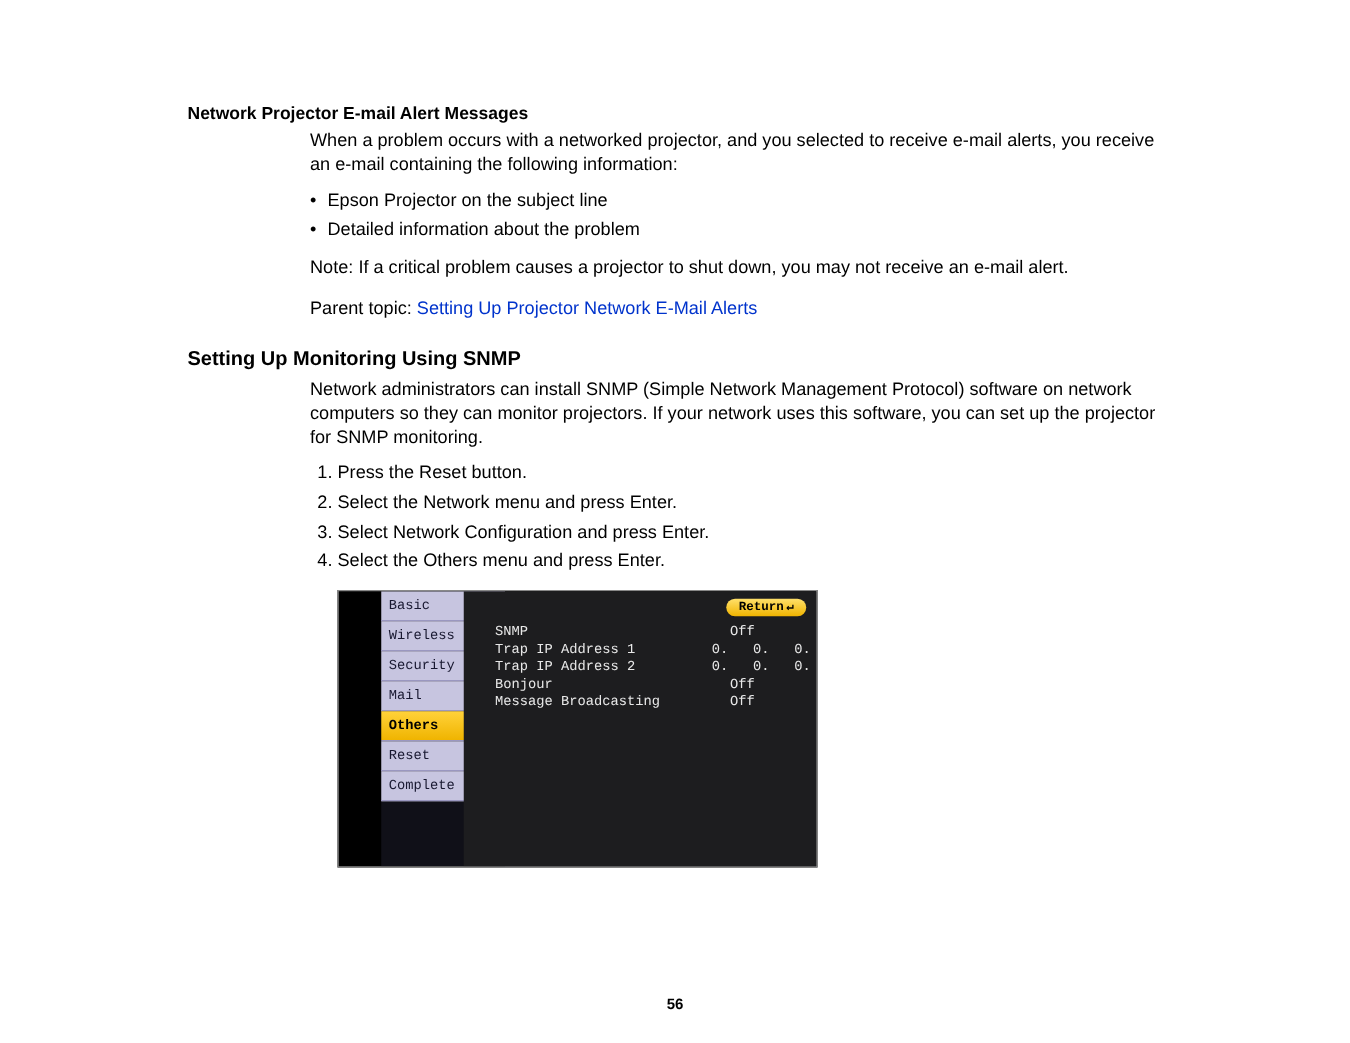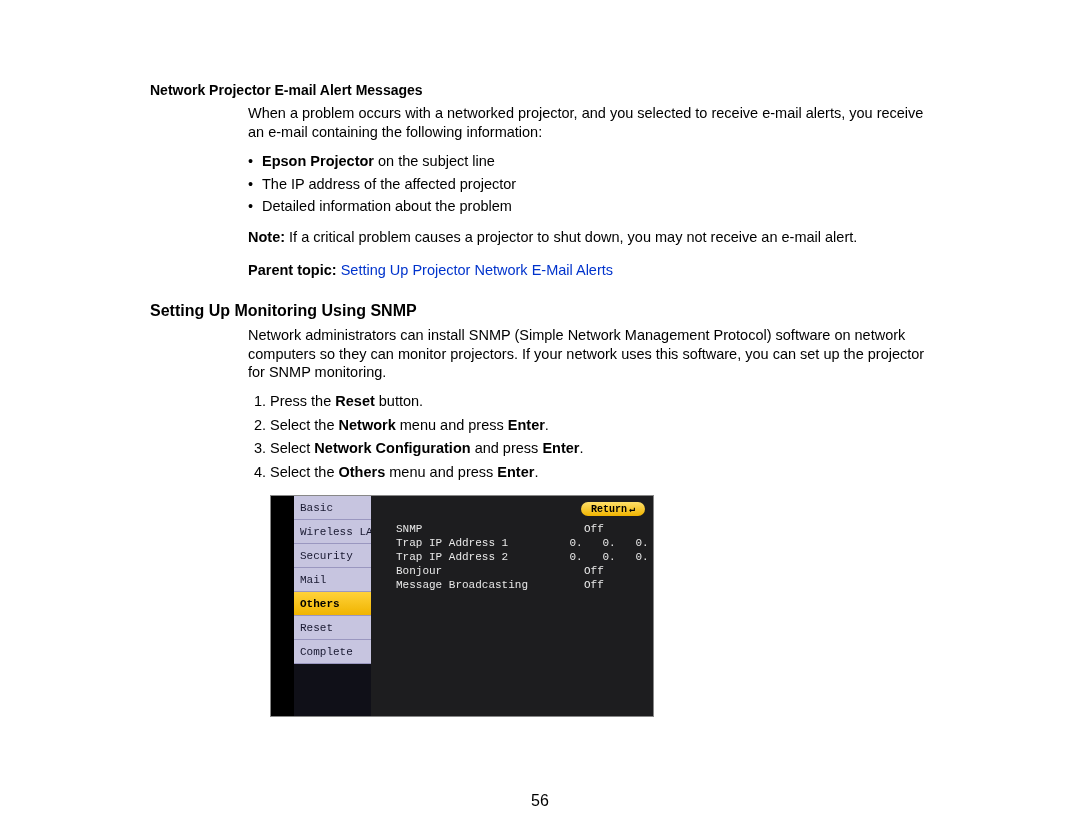--- a/index.html
+++ b/index.html
@@ -18,45 +18,44 @@
   .para { margin-left: 98px; margin-bottom: 6px; line-height: 1.3; }
   .para.tight { margin-bottom: 10px; }
   ul.bullets { margin-left: 98px; margin-bottom: 12px; list-style: none; }
   ul.bullets li { margin: 4px 0; padding-left: 14px; position: relative; line-height: 1.3; }
   ul.bullets li::before { content: "•"; position: absolute; left: 0; top: 0; }
   .note { margin-left: 98px; margin-top: 12px; margin-bottom: 14px; line-height: 1.35; }
   .parent { margin-left: 98px; margin-bottom: 14px; }
   .parent-link { color: #0033cc; text-decoration: none; }
   ol.steps { margin-left: 98px; margin-bottom: 12px; padding-left: 22px; }
   ol.steps li { margin: 4px 0; line-height: 1.35; }
-  .b { font-weight: bold; }
-  .pagenum { position: absolute; bottom: 24px; left: 0; right: 0; text-align: center; font-size: 16px; font-weight: normal; }
+  .b { font-weight: normal; }
+  .pagenum { position: absolute; bottom: 24px; left: 0; right: 0; text-align: center; font-size: 12px; font-weight: bold; }
   
   .menu-wrap { margin-left: 120px; margin-top: 8px; width: 384px; border: 1px solid #888; background: #000; position: relative; height: 222px; overflow: hidden; }
-  .sidebar { position: absolute; left: 6px; top: 0; width: 116px; height: 100%; display: flex; flex-direction: column; padding-left: 17px; }
+  .sidebar { position: absolute; left: 17px; top: 0; width: 116px; height: 100%; display: flex; flex-direction: column; padding-left: 17px; }
   .sidebar .item { height: 24px; line-height: 24px; padding: 0 6px; font-family: "Courier New", monospace; font-size: 11px; background: #c7c5e0; color: #181830; border-bottom: 1px solid #9a97c0; white-space: nowrap; position: relative; }
   .sidebar .item.sel { background: linear-gradient(#ffd23a,#f0b400); color:#000; font-weight: bold; }
   .sidebar .item.sel::after { content: "↵"; position: absolute; right: 6px; top: 4px; font-size: 12px; }
   .sidebar .filler { flex: 1; background: #101018; }
   .panel { position: absolute; left: 100px; top: 0; right: 0; bottom: 0; background: #1d1d1f; color: #e8e8e8; font-family: "Courier New", monospace; font-size: 11px; padding: 6px 25px; }
   .return { position: absolute; right: 8px; top: 6px; background: linear-gradient(#ffe06a,#f0b400); color: #000; font-weight: bold; border-radius: 9px; padding: 1px 10px; font-size: 10px; }
   .return .icon { font-size: 10px; margin-left: 2px; }
   .rows { margin-top: 20px; }
   .row { display: flex; white-space: pre; line-height: 14px; gap: 48px; }
   .row .lbl { width: 140px; }
   .row .val { flex: 1; }
 </style>
 </head>
 <body>
 
 <div class="h1">Network Projector E-mail Alert Messages</div>
 <div class="para tight">When a problem occurs with a networked projector, and you selected to receive e-mail alerts, you receive an e-mail containing the following information:</div>
 <ul class="bullets">
   <li><span class="b">Epson Projector</span><span> on the subject line</span></li>
-  <li>The IP address of the affected projector</li>
   <li>Detailed information about the problem</li>
 </ul>
 <div class="note">
   <span class="b">Note:</span><span> If a critical problem causes a projector to shut down, you may not receive an e-mail alert.</span>
 </div>
 <div class="parent">
   <span class="b">Parent topic:</span>
   <span> </span>
   <a href="#" class="parent-link">Setting Up Projector Network E-Mail Alerts</a>
 </div>

